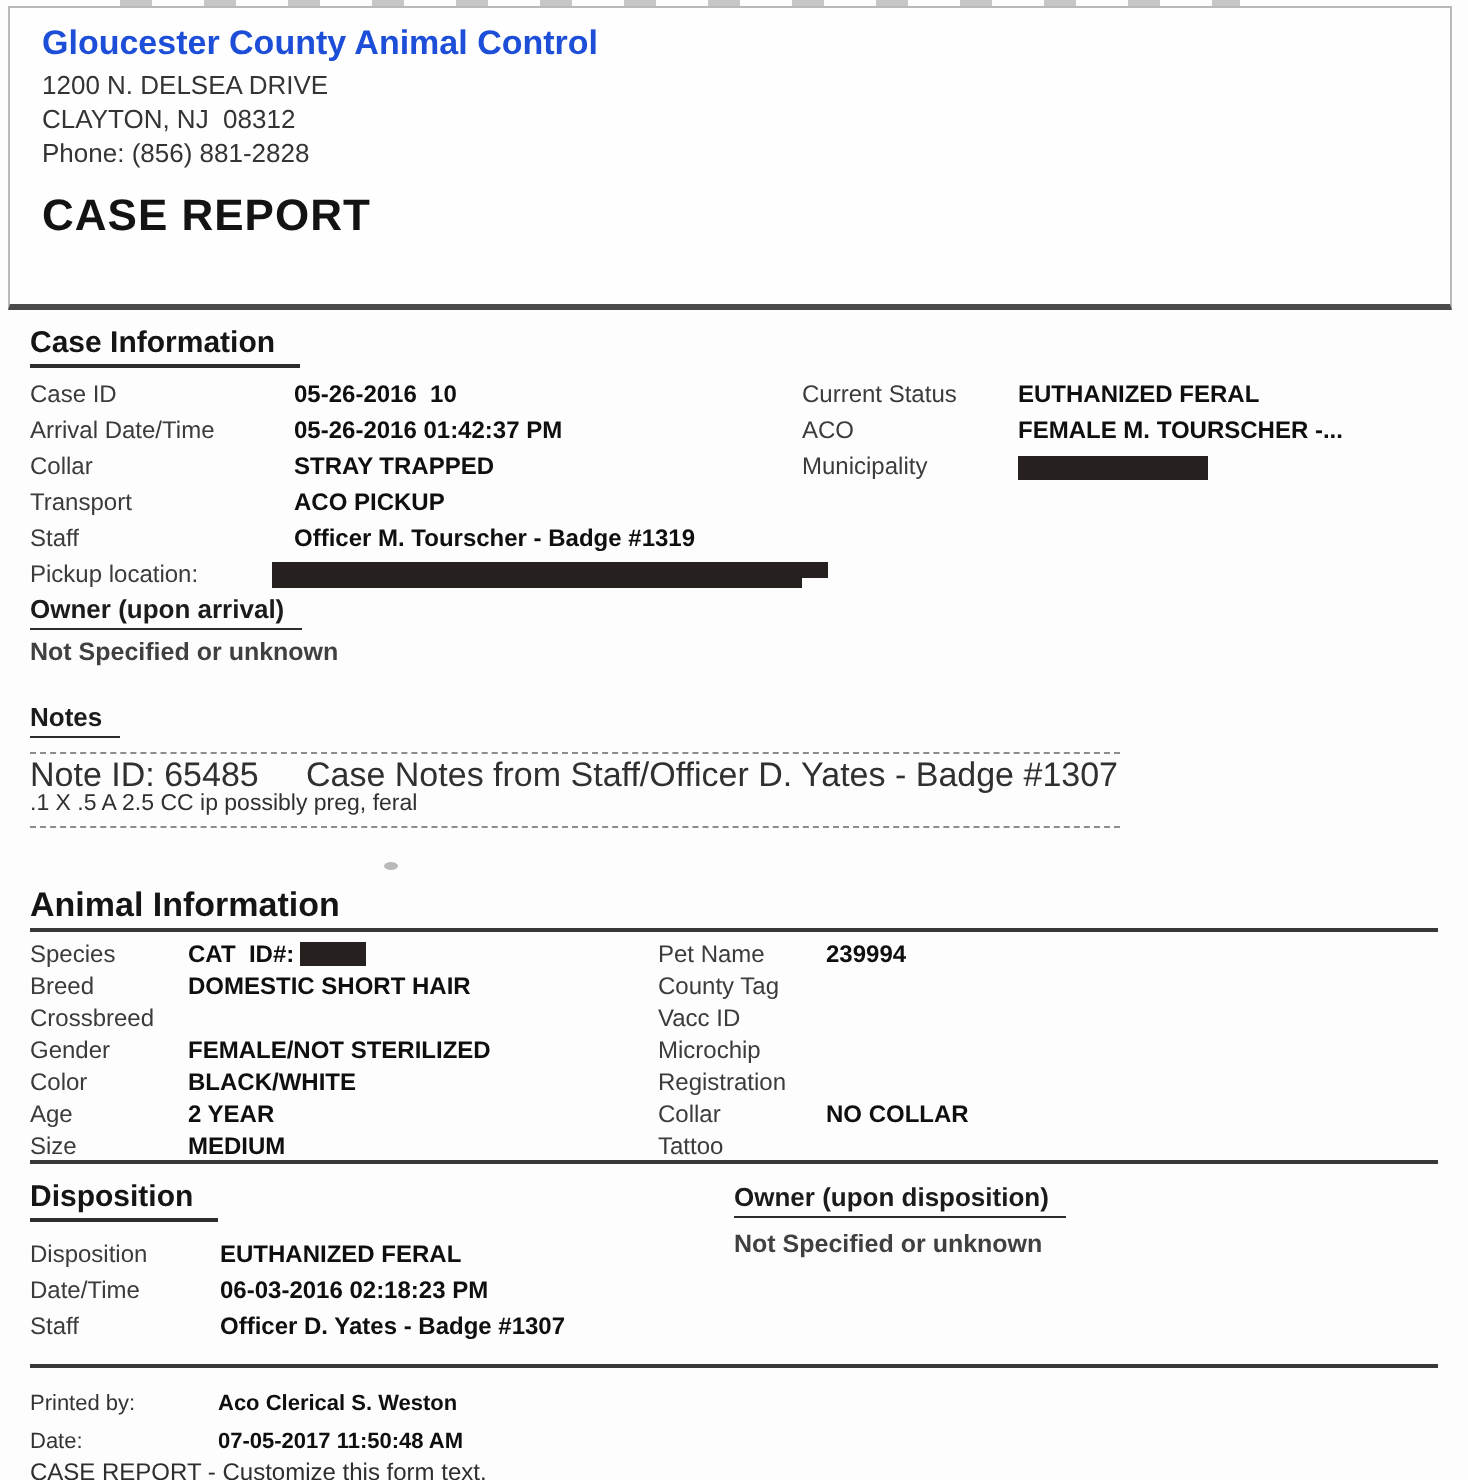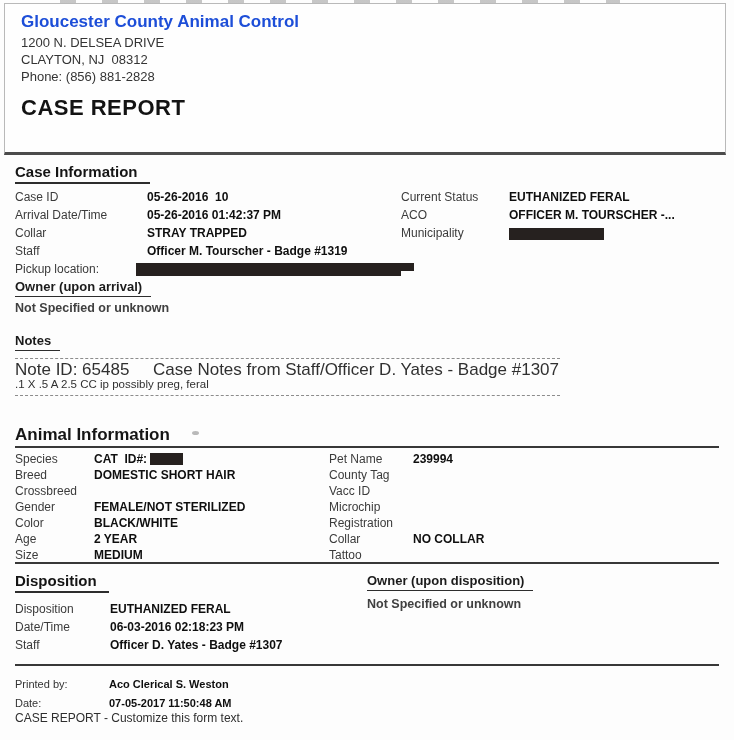--- a/index.html
+++ b/index.html
@@ -121,36 +121,40 @@
           </div>
           <div class="row ci-row">
             <span class="lbl">Arrival Date/Time</span>
             <span class="val">05-26-2016 01:42:37 PM</span>
           </div>
           <div class="row ci-row">
             <span class="lbl">Collar</span>
             <span class="val">STRAY TRAPPED</span>
           </div>
           <div class="row ci-row">
+            <span class="lbl">Transport</span>
+            <span class="val">ACO PICKUP</span>
+          </div>
+          <div class="row ci-row">
             <span class="lbl">Staff</span>
             <span class="val">Officer M. Tourscher - Badge #1319</span>
           </div>
           <div class="row ci-row">
             <span class="lbl">Pickup location:</span>
             <span class="redact redact-pickup"></span>
           </div>
         </div>
         <div class="ci-right">
           <div class="row ci-row">
             <span class="lbl">Current Status</span>
             <span class="val">EUTHANIZED FERAL</span>
           </div>
           <div class="row ci-row">
             <span class="lbl">ACO</span>
-            <span class="val">OFFICER M. TOURSCHER -...</span>
+            <span class="val">FEMALE M. TOURSCHER -...</span>
           </div>
           <div class="row ci-row">
             <span class="lbl">Municipality</span>
             <span class="redact redact-muni"></span>
           </div>
         </div>
       </div>
     </section>
 
     <section class="owner-arrival">

